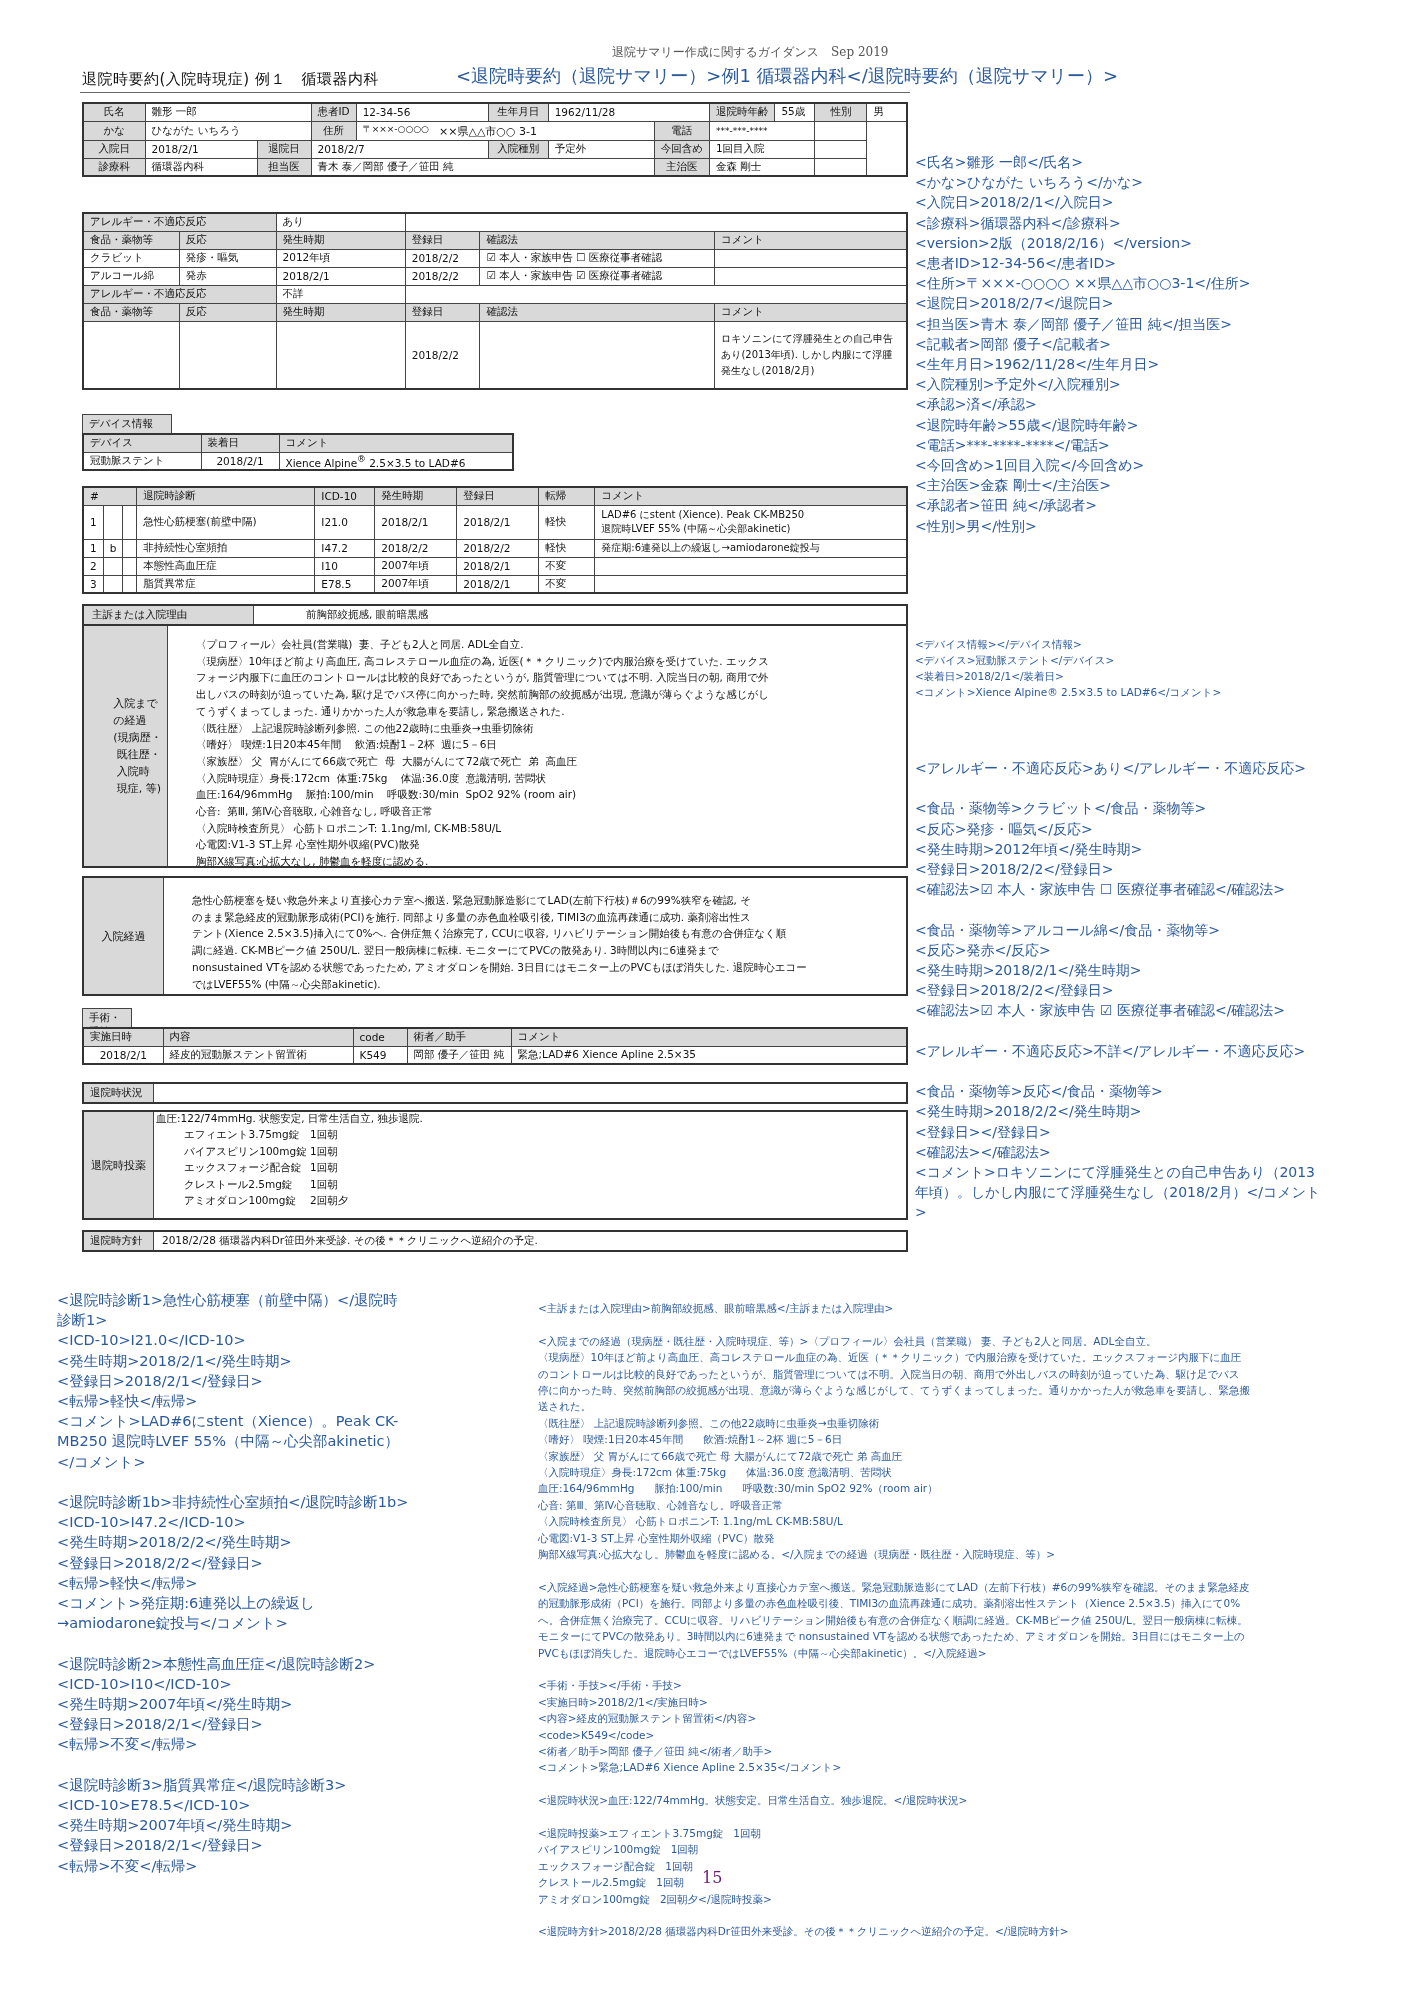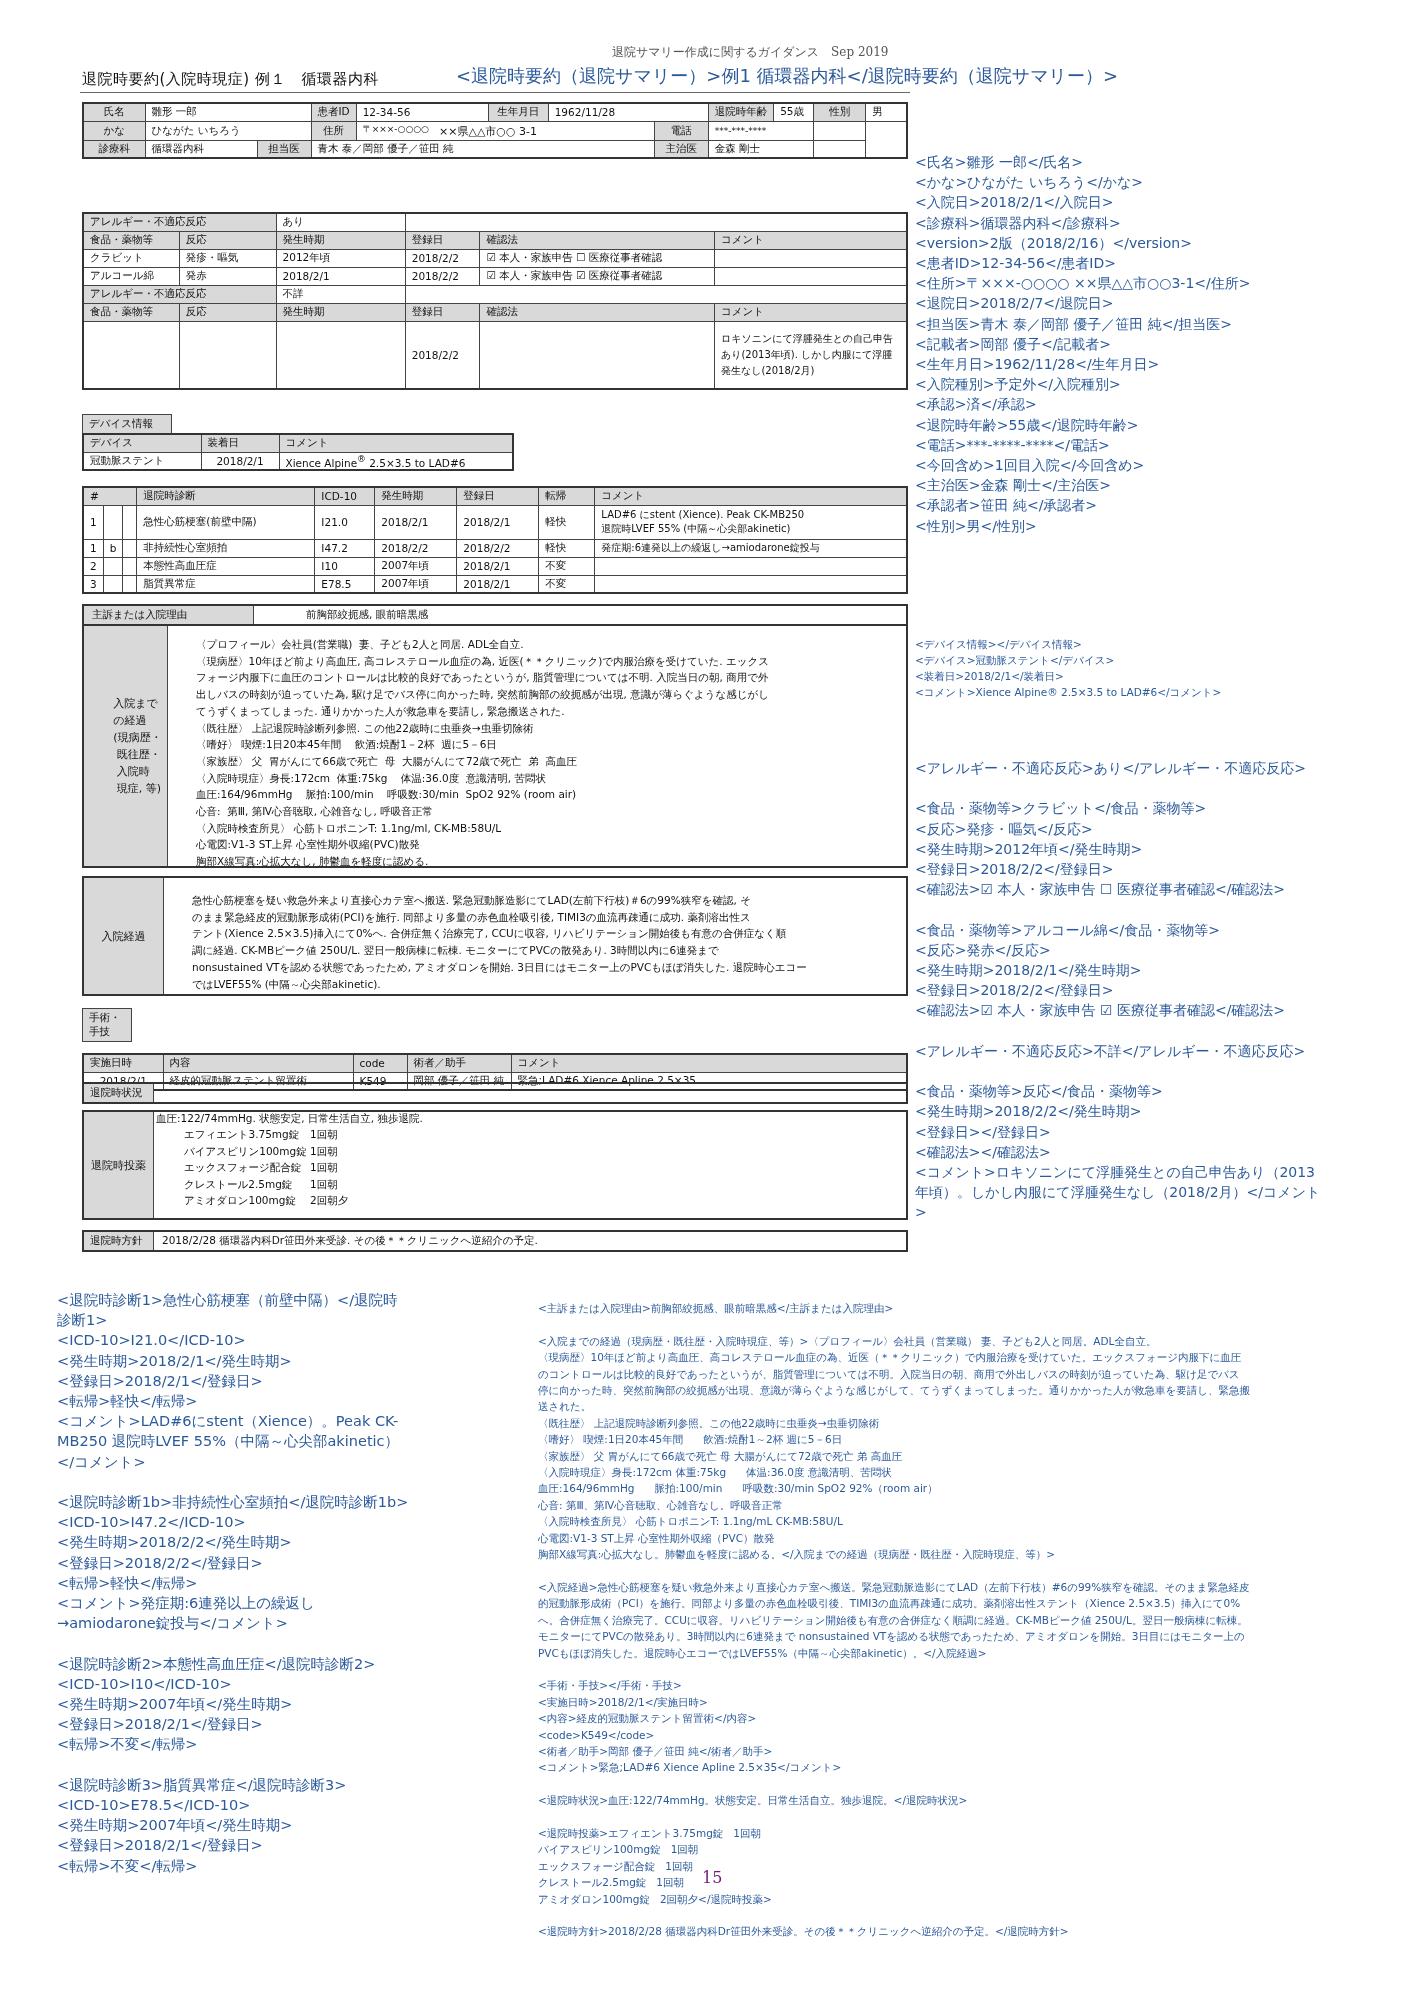--- a/index.html
+++ b/index.html
@@ -68,20 +68,31 @@
   <tr>
     <td class="lbl">かな</td>
     <td colspan="2">ひながた いちろう</td>
     <td class="lbl">住所</td>
     <td colspan="6"><span style="font-size:9px; vertical-align:3px; margin-right:10px;">〒×××-○○○○</span><span style="font-size:11px;">××県△△市○○ 3-1</span></td>
     <td class="lbl">電話</td>
     <td colspan="2" style="font-size:9px;">***-***-****</td>
     <td></td>
   </tr>
   <tr>
+    <td class="lbl">入院日</td>
+    <td>2018/2/1</td>
+    <td class="lbl">退院日</td>
+    <td colspan="3">2018/2/7</td>
+    <td class="lbl">入院種別</td>
+    <td colspan="3">予定外</td>
+    <td class="lbl">今回含め</td>
+    <td colspan="2">1回目入院</td>
+    <td></td>
+  </tr>
+  <tr>
     <td class="lbl">診療科</td>
     <td>循環器内科</td>
     <td class="lbl">担当医</td>
     <td colspan="7">青木 泰／岡部 優子／笹田 純</td>
     <td class="lbl">主治医</td>
     <td colspan="2">金森 剛士</td>
     <td></td>
   </tr>
 </tbody>
   </table>
@@ -272,21 +283,21 @@
   <div class="box-label" style="width:80px;">入院経過</div>
   <div class="box-body" style="flex:1; padding-top:14px;">急性心筋梗塞を疑い救急外来より直接心カテ室へ搬送. 緊急冠動脈造影にてLAD(左前下行枝)＃6の99%狭窄を確認, そ
 のまま緊急経皮的冠動脈形成術(PCI)を施行. 同部より多量の赤色血栓吸引後, TIMI3の血流再疎通に成功. 薬剤溶出性ス
 テント(Xience 2.5×3.5)挿入にて0%へ. 合併症無く治療完了, CCUに収容, リハビリテーション開始後も有意の合併症なく順
 調に経過. CK-MBピーク値 250U/L. 翌日一般病棟に転棟. モニターにてPVCの散発あり. 3時間以内に6連発まで
 nonsustained VTを認める状態であったため, アミオダロンを開始. 3日目にはモニター上のPVCもほぼ消失した. 退院時心エコー
 ではLVEF55% (中隔～心尖部akinetic).</div>
 </div>
 
 <div class="abs sec-label" style="left:82px; top:1008px; width:50px;">手術・手技</div>
-<table class="abs thick" style="left:82px; top:1027px; width:826px;margin-top:26px;">
+<table class="abs thick" style="left:82px; top:1027px; width:826px;">
   <colgroup>
       <col style="width:80px">
       <col style="width:190px">
       <col style="width:54px">
       <col style="width:104px">
       <col>
     </colgroup>
   <tbody>
       <tr>
     <td class="hdr">実施日時</td>

